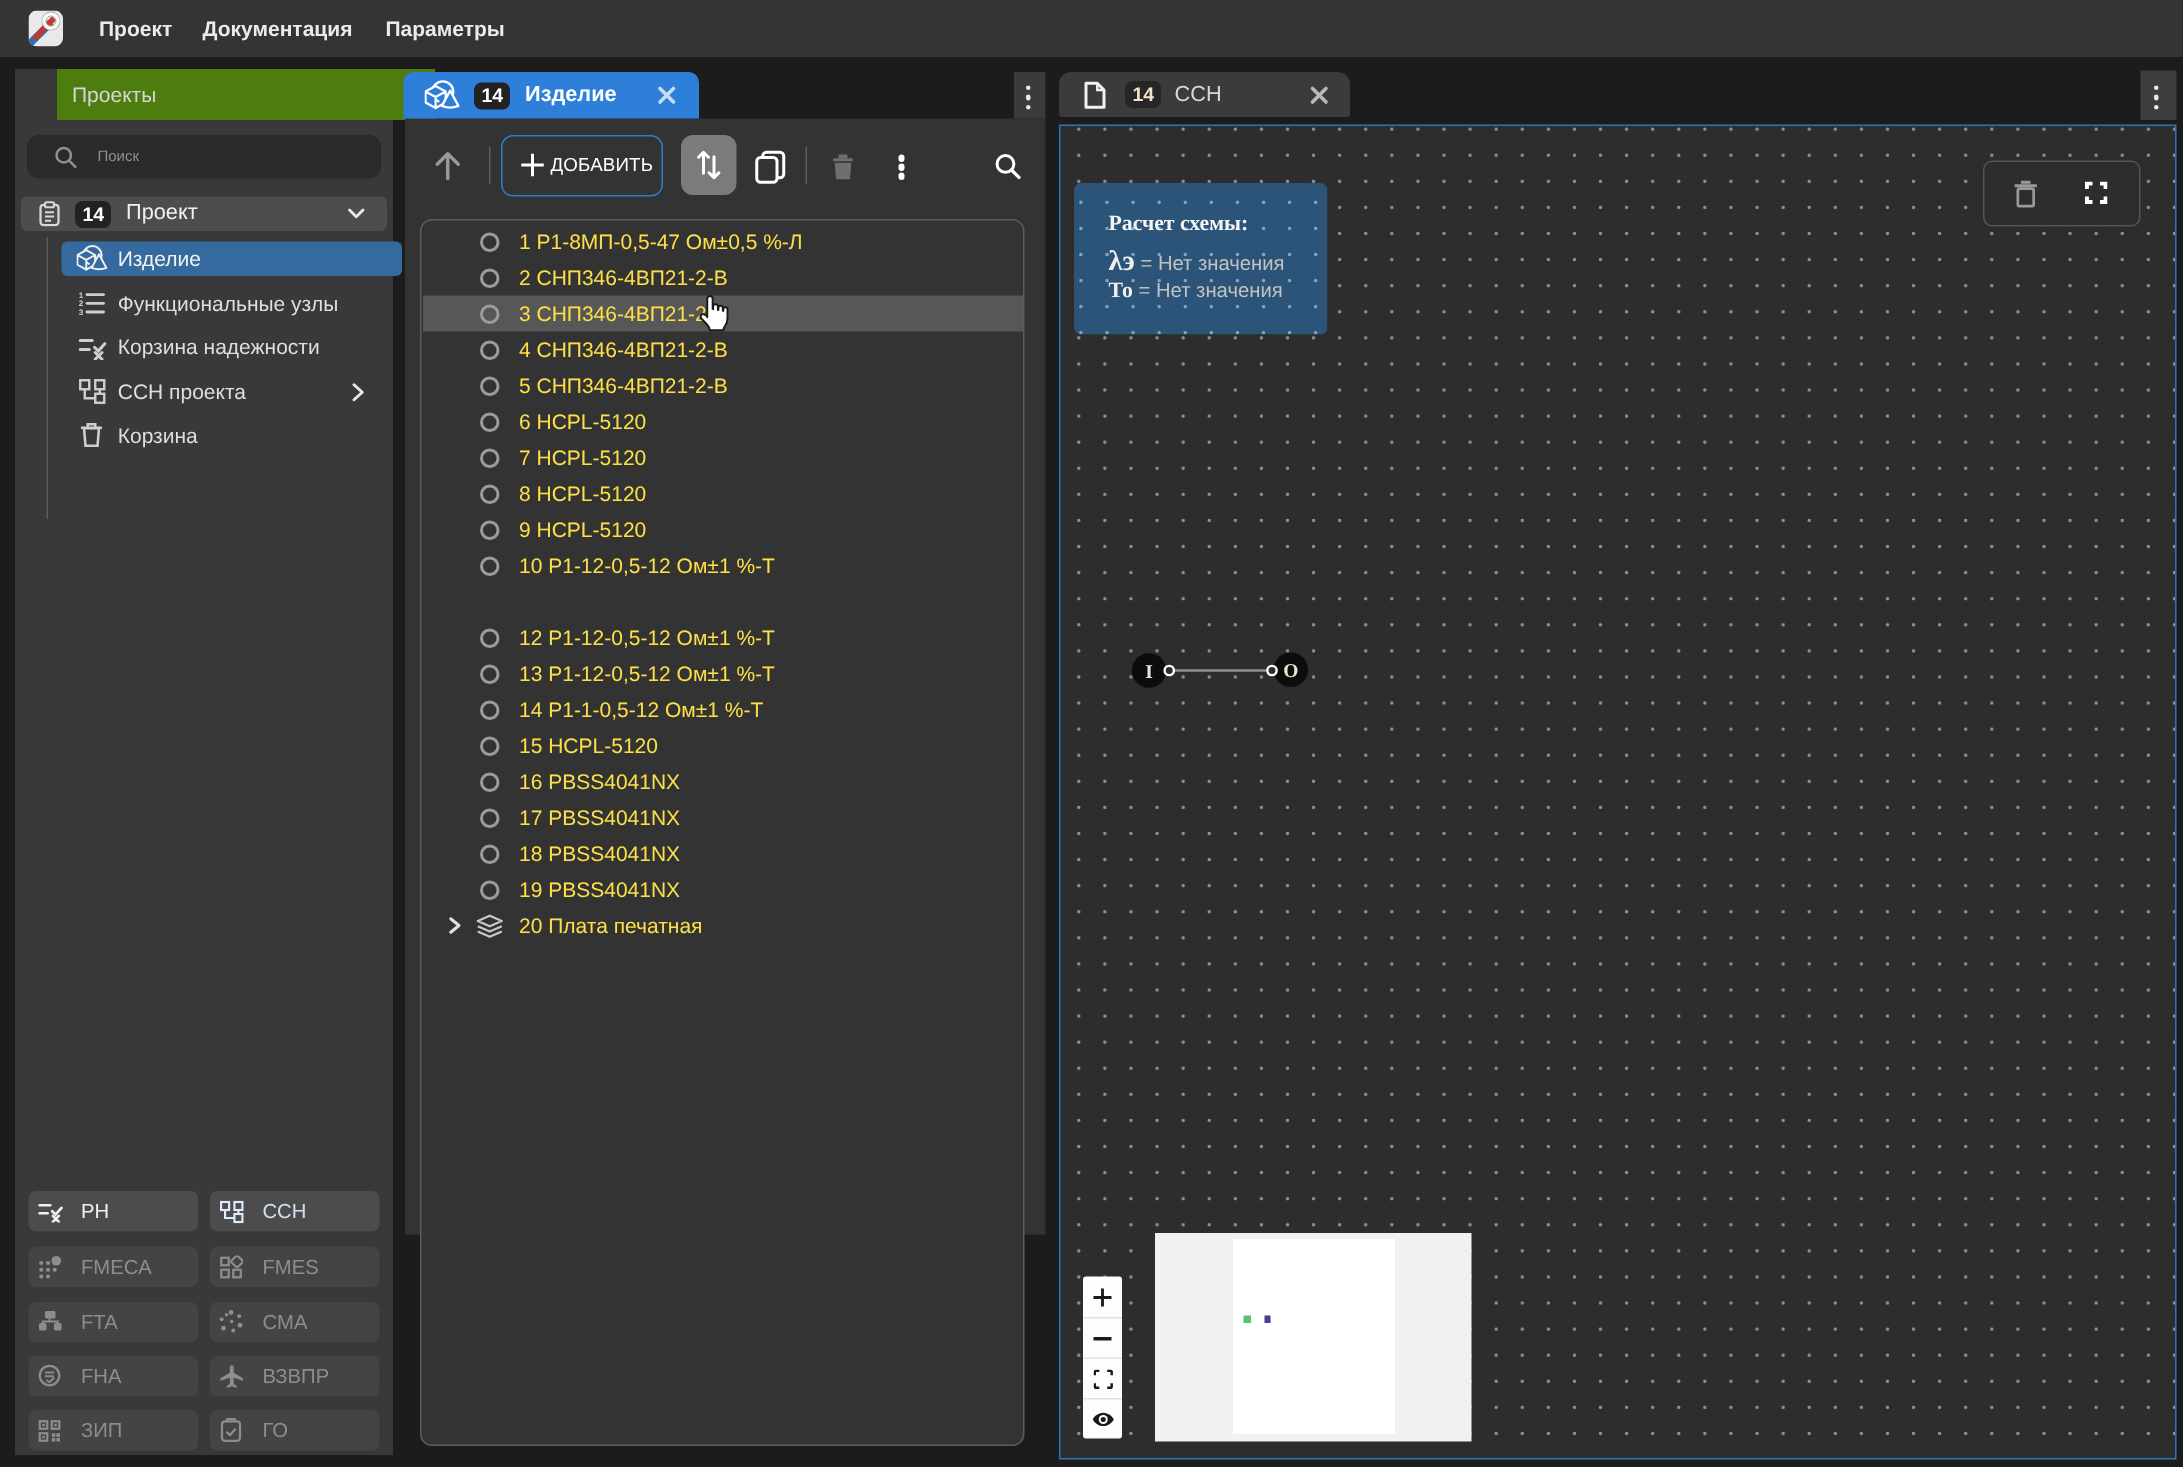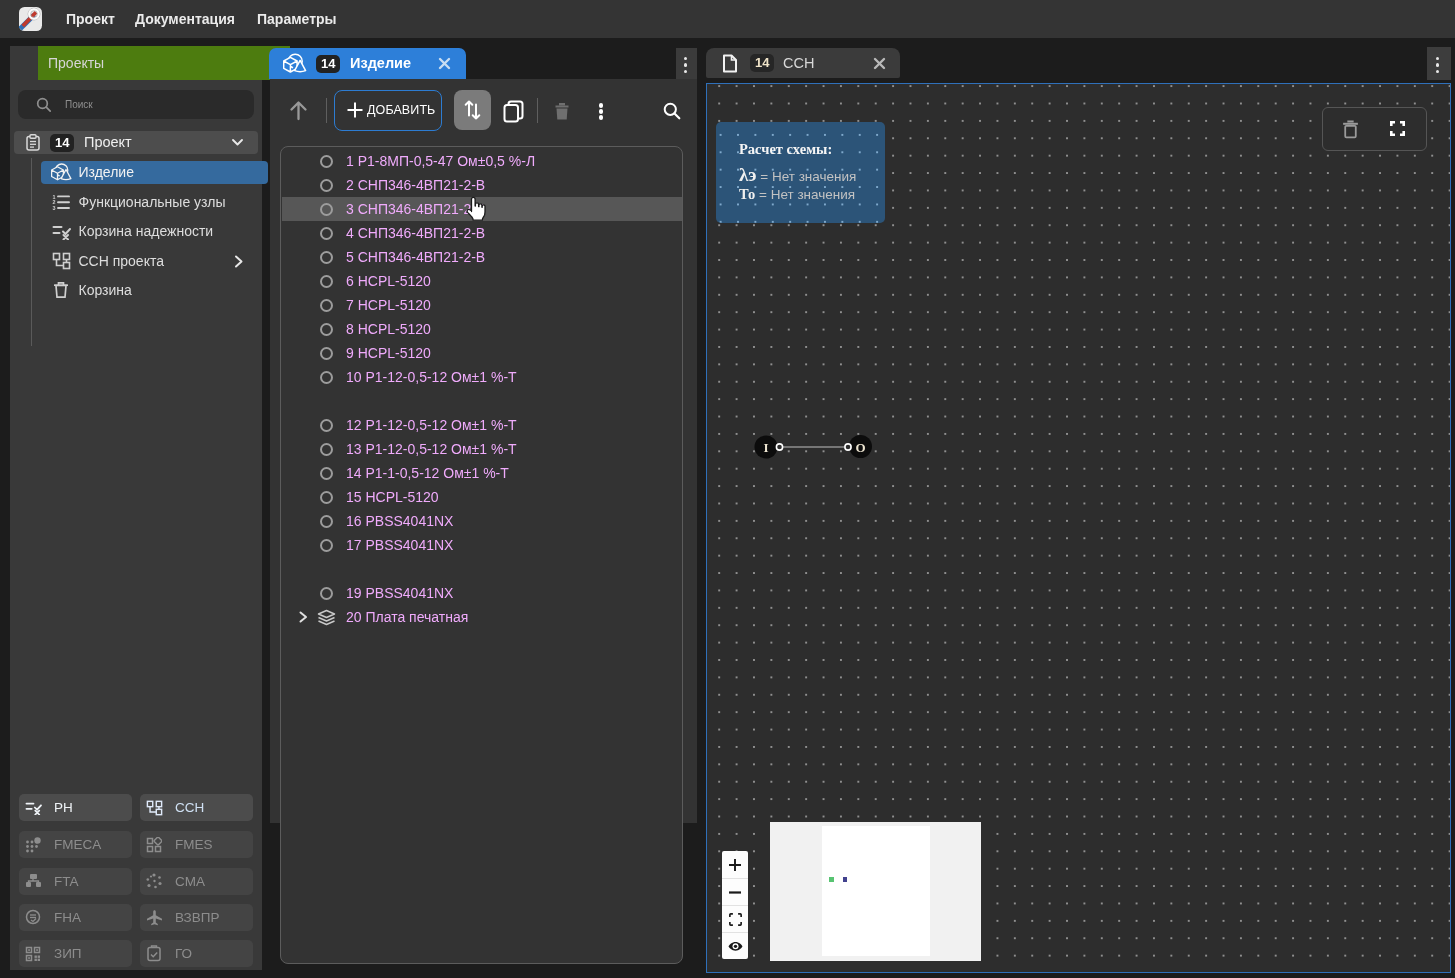--- a/index.html
+++ b/index.html
@@ -37,21 +37,21 @@
   
   #midpanel { position:absolute; left:270px; top:79px; width:427px; height:744px; background:#333333; }
   #midtab { position:absolute; left:269px; top:48px; width:197px; height:31px; background:#2d7fd9;
     border-radius:7px 7px 0 0; }
   #middots { position:absolute; left:676px; top:48px; width:21px; height:31px; background:#3b3b3b; }
   #righttab { position:absolute; left:706px; top:48px; width:194px; height:30px; background:#3b3b3b;
     border-radius:8px 8px 2px 2px; }
   #rightdots { position:absolute; left:1427px; top:47px; width:24px; height:33px; background:#3d3d3d; }
   #listbox { position:absolute; left:10px; top:67px; width:403px; height:818px;
     border:1px solid #5c5c5c; border-radius:8px; background:#333333; }
-  .lrow { position:absolute; left:1px; width:400px; height:24px; font-size:14px; color:#f0abfc; }
+  .lrow { position:absolute; left:1px; width:400px; height:24px; font-size:14px; color:#fde047; }
   .lrow.hov { background:#575757; }
   .lrow .cir { position:absolute; left:38px; top:5.5px; width:13px; height:13px;
     border:2px solid #9c9c9c; border-radius:50%; }
   .lrow .tx { position:absolute; left:64px; line-height:24px; }
   
   #canvas { position:absolute; left:706px; top:83px; width:745px; height:890px;
     background:#2d2d2d; border:1px solid #2f70ba;
     background-image: radial-gradient(circle, #8f8f8f 1px, rgba(0,0,0,0) 1.35px);
     background-size:17.4px 17.4px; background-position:3.5px 10.8px; }
   #infobox { position:absolute; left:9px; top:24px; width:169px; height:101px;
@@ -434,20 +434,24 @@
         <span class="tx">15 HCPL-5120</span>
       </div>
   <div class="lrow" style="top:362px">
         <span class="cir"></span>
         <span class="tx">16 PBSS4041NX</span>
       </div>
   <div class="lrow" style="top:386px">
         <span class="cir"></span>
         <span class="tx">17 PBSS4041NX</span>
       </div>
+  <div class="lrow" style="top:410px">
+        <span class="cir"></span>
+        <span class="tx">18 PBSS4041NX</span>
+      </div>
   <div class="lrow" style="top:434px">
         <span class="cir"></span>
         <span class="tx">19 PBSS4041NX</span>
       </div>
   <div class="lrow" style="top:458px">
     <svg class="abs" style="left:16px;top:6px" width="11" height="12" viewBox="0 0 11 12">
       <path d="M2.5 1.5 L8 6 L2.5 10.5" fill="none" stroke="#e0e0e0" stroke-width="2" stroke-linecap="round" stroke-linejoin="round"></path>
     </svg>
     <svg class="abs" style="left:35px;top:4px" width="19" height="17" viewBox="0 0 19 17">
       <g fill="none" stroke="#c9c9c9" stroke-width="1.5" stroke-linejoin="round">

